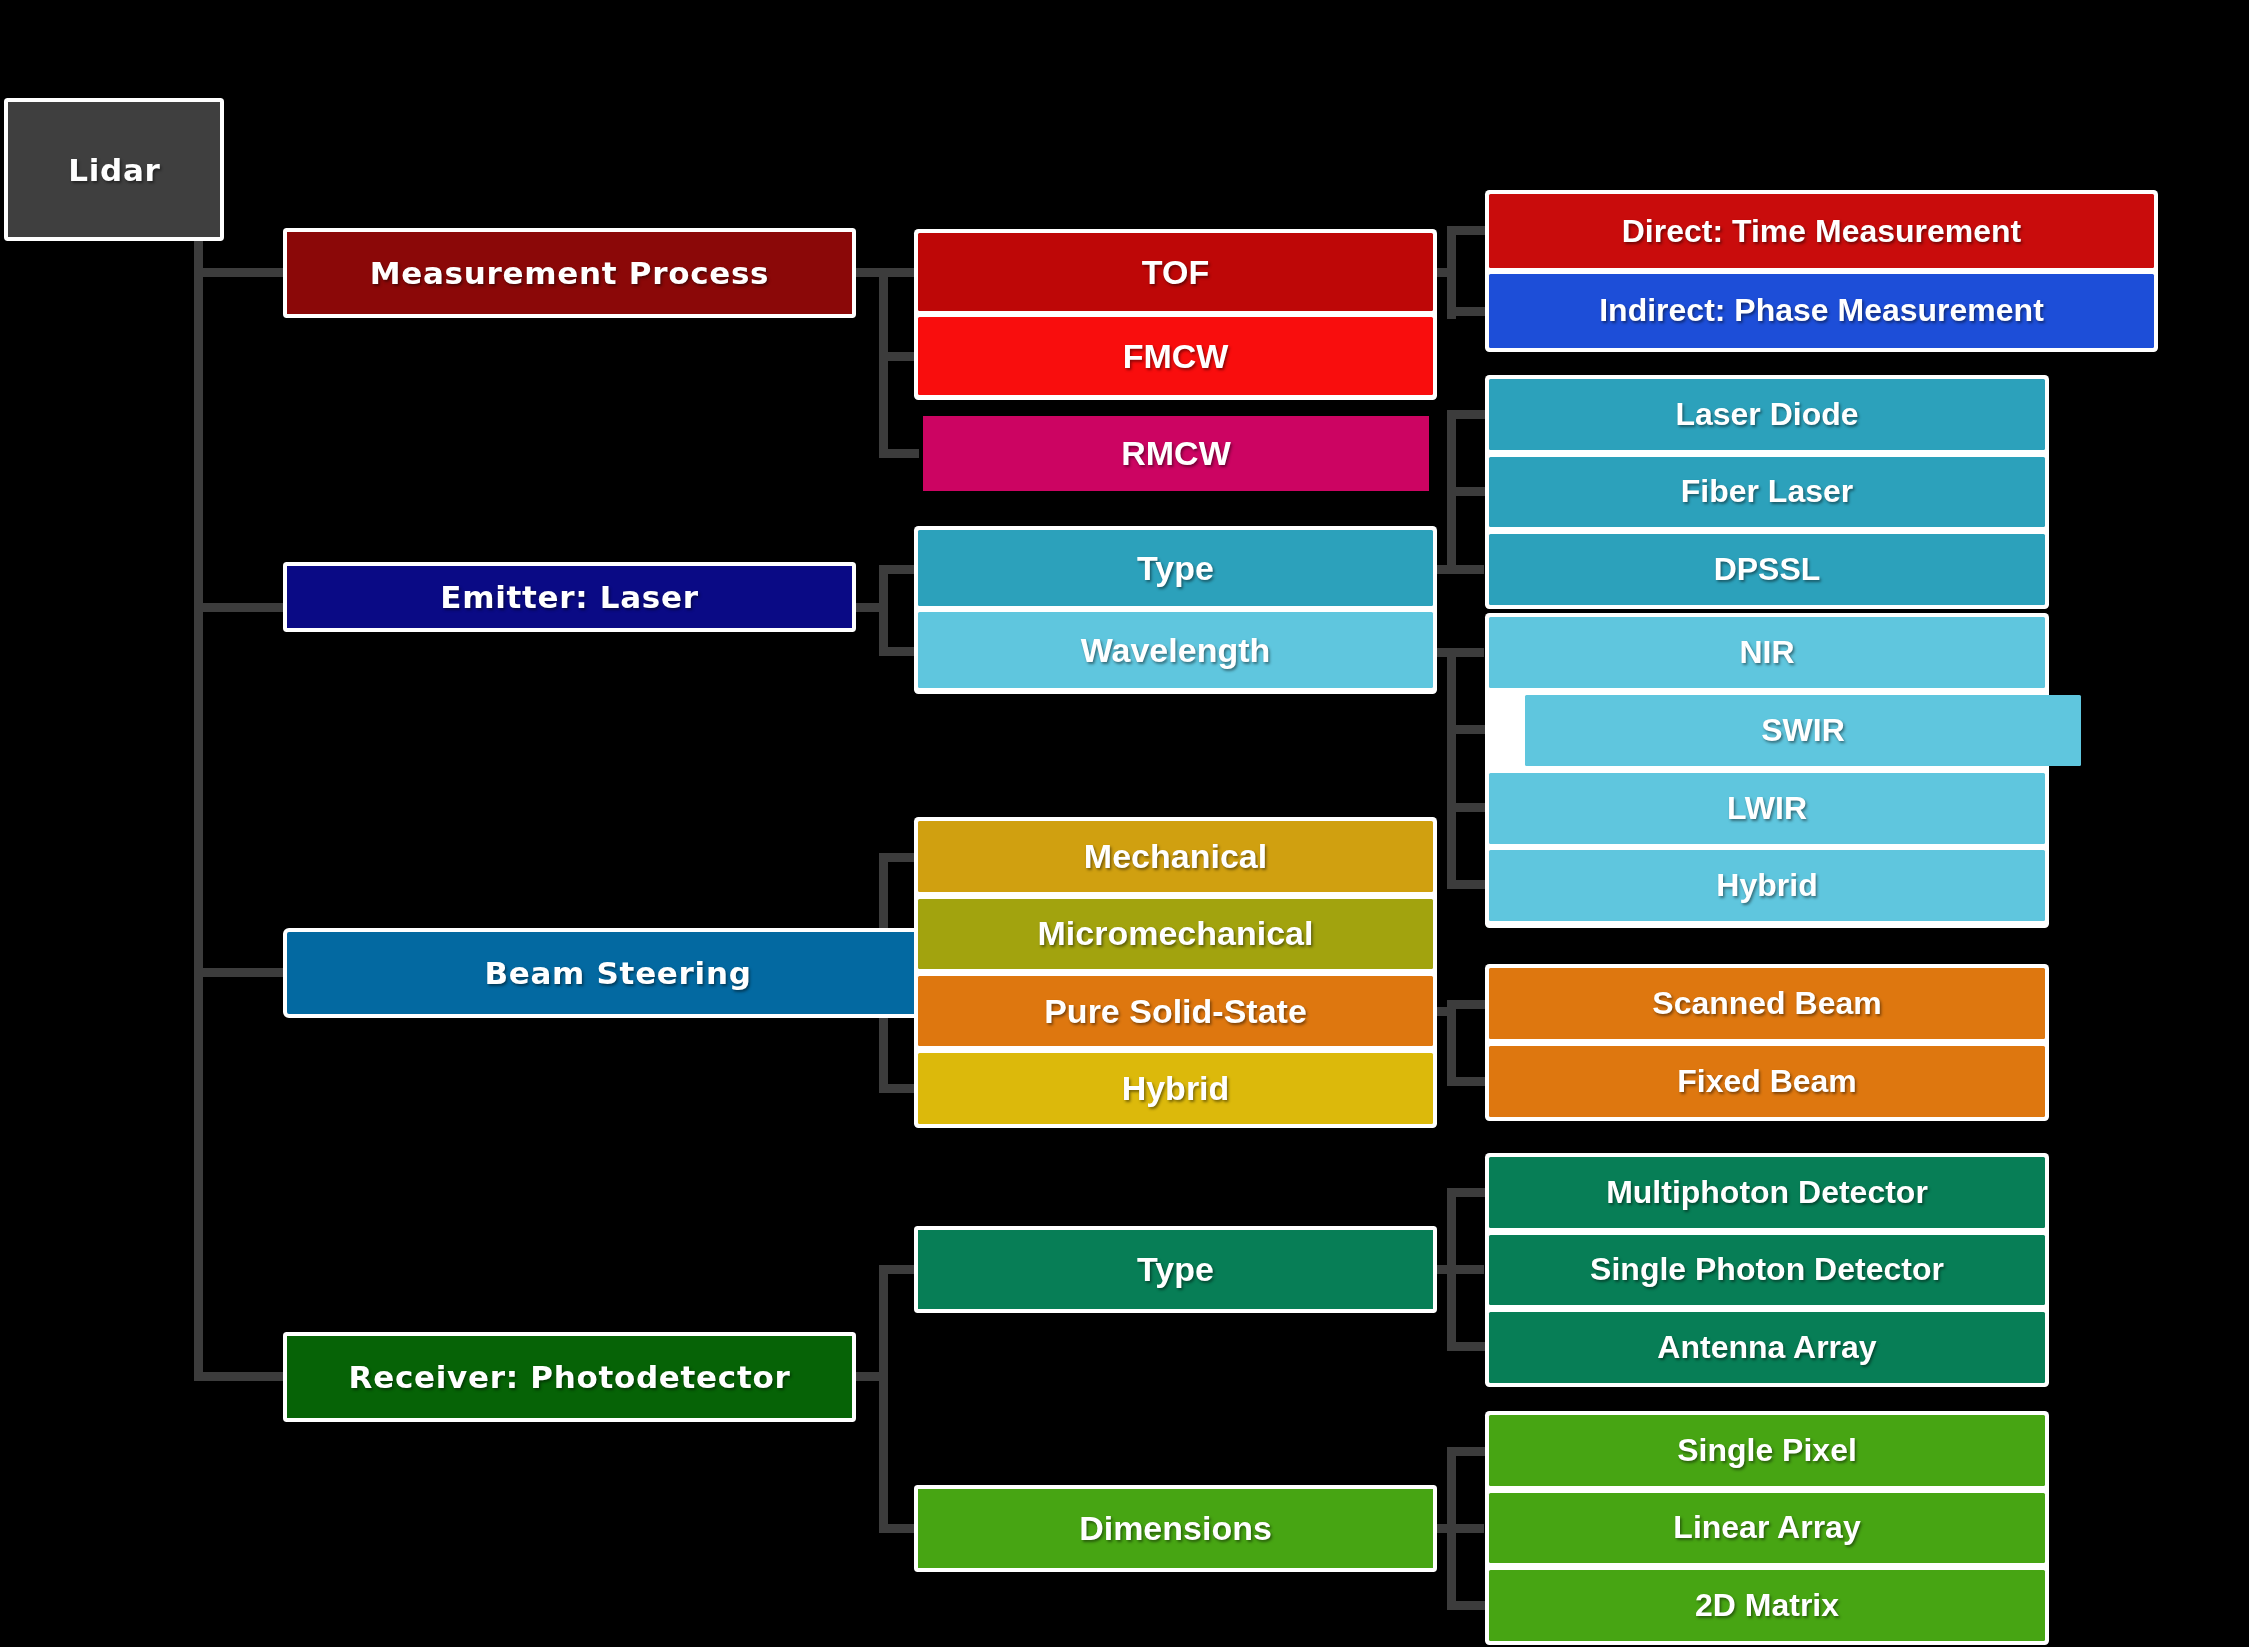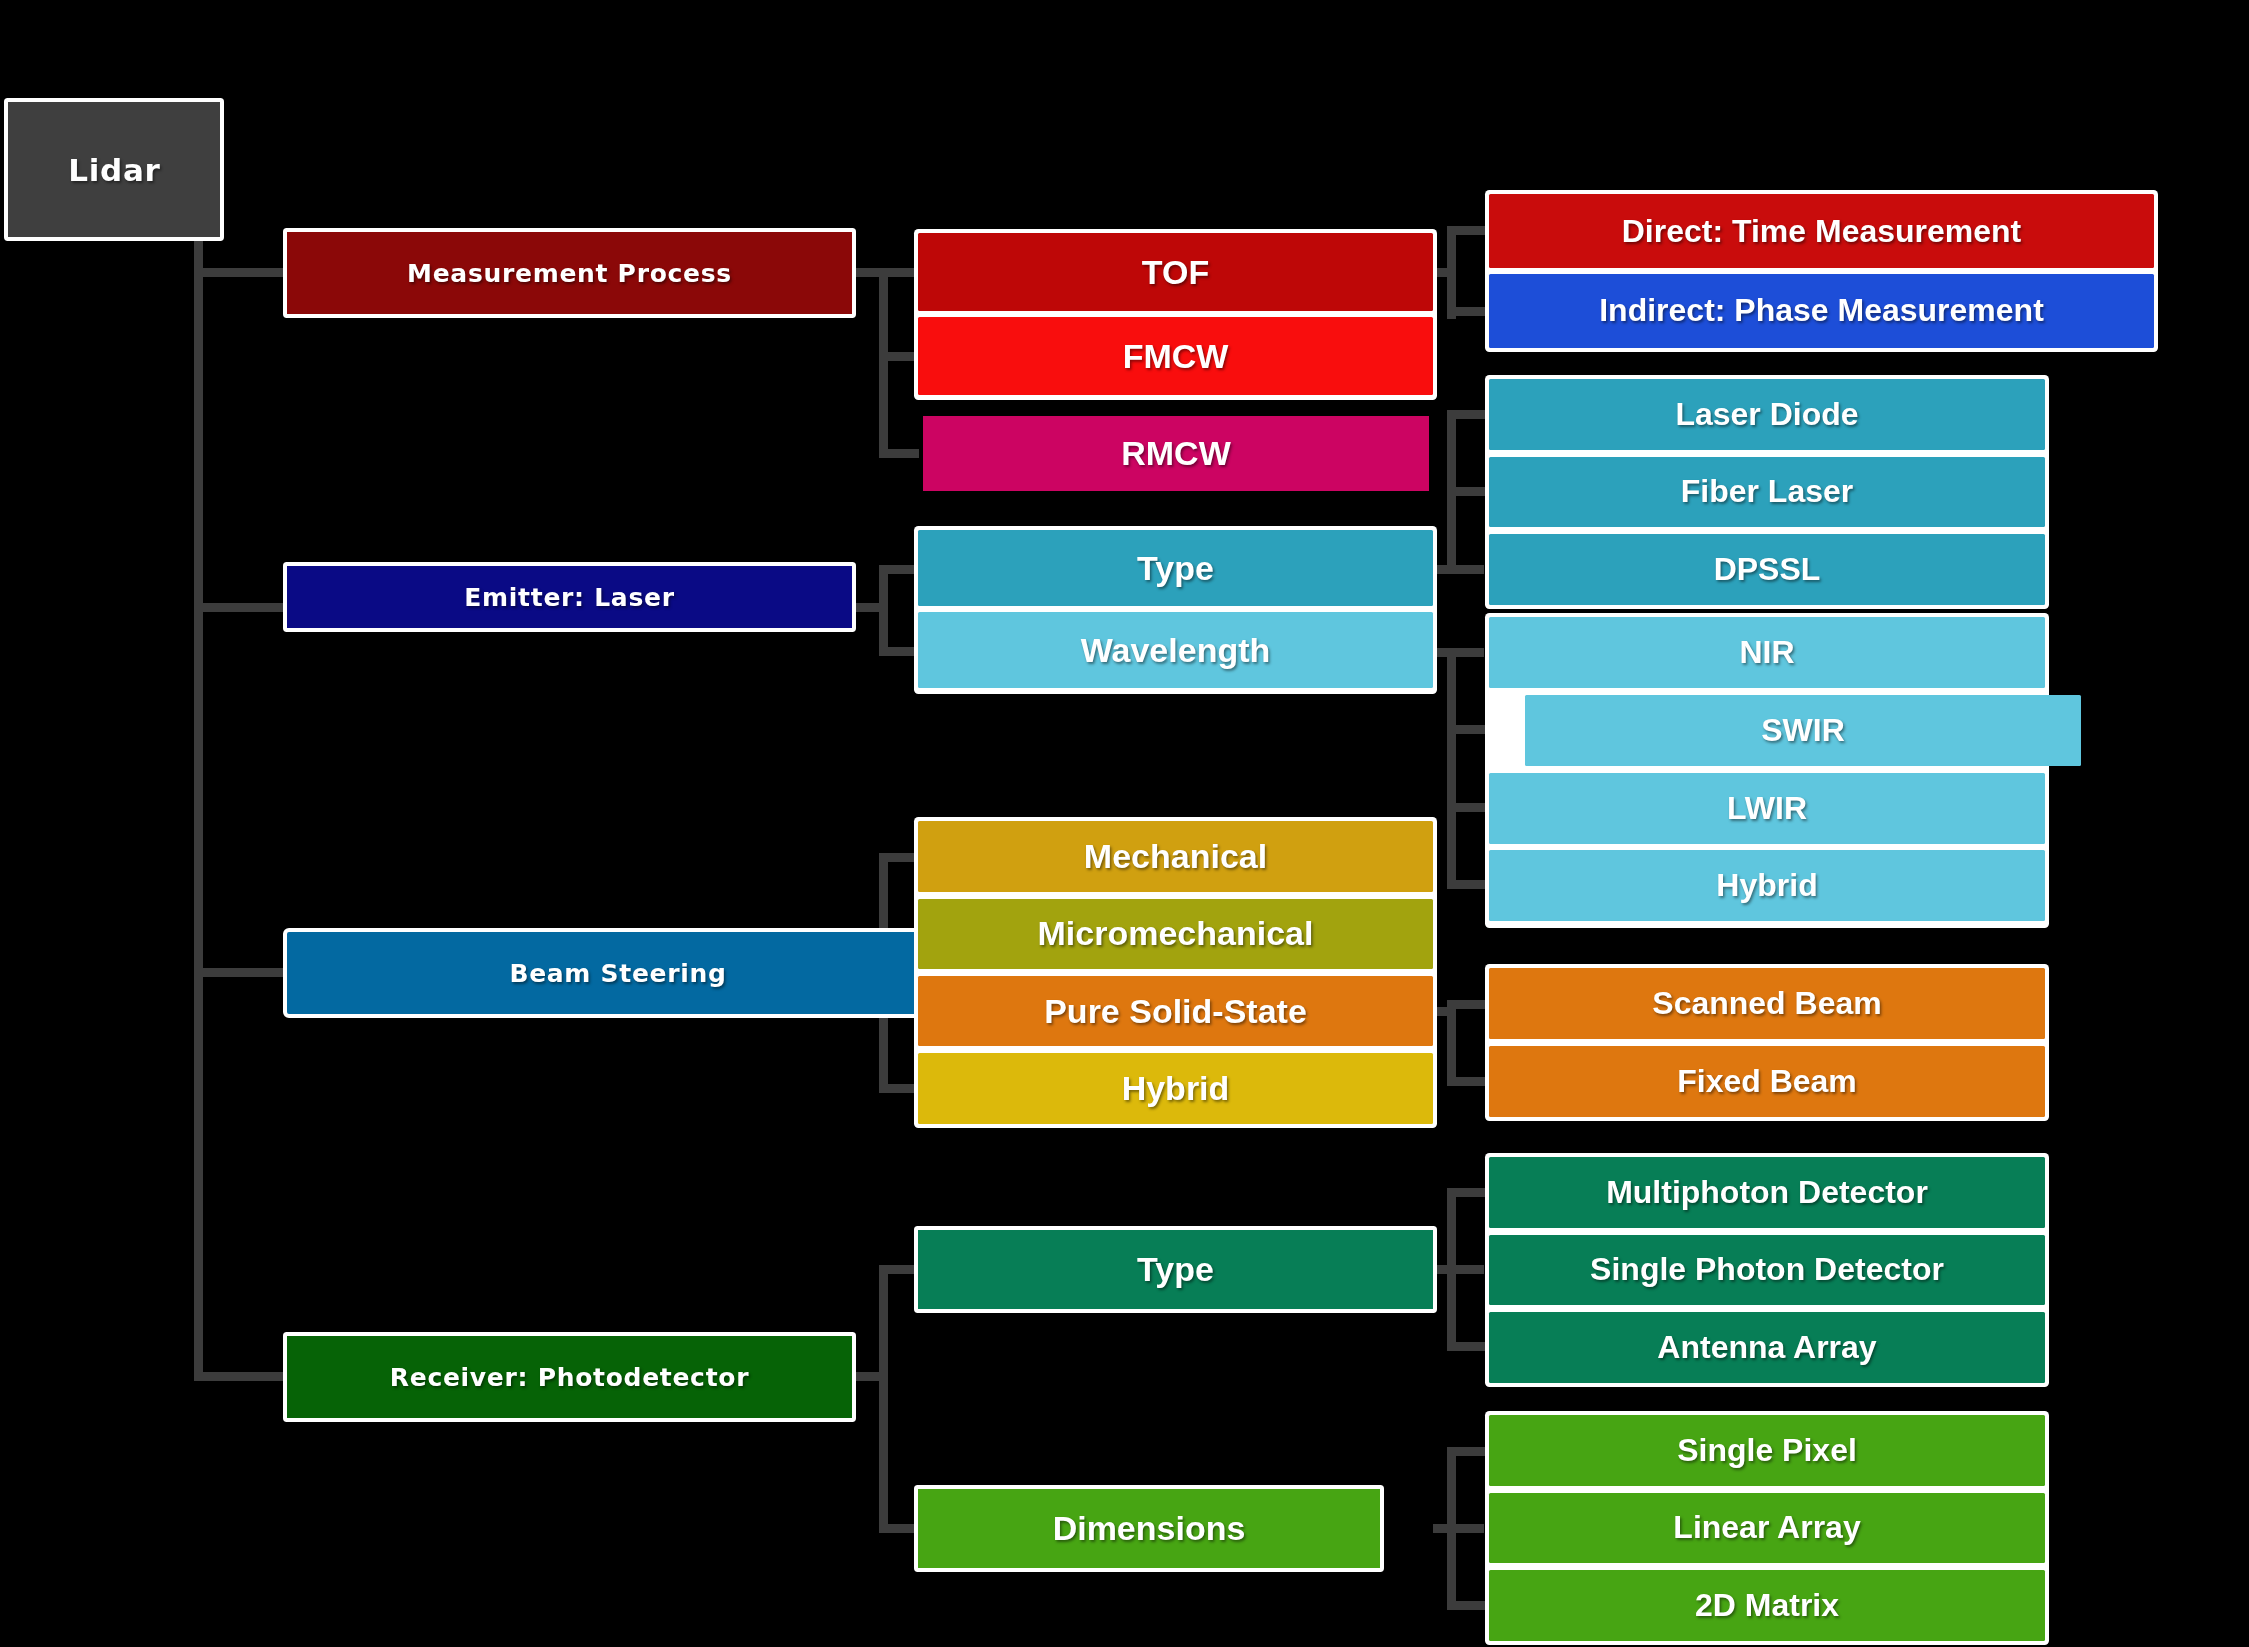--- a/index.html
+++ b/index.html
@@ -12,21 +12,21 @@
   .ln{position:absolute;background:var(--line,#3C3C3C);}
   .box{
     position:absolute;box-sizing:border-box;
     display:flex;align-items:center;justify-content:center;
     color:#fff;font-weight:bold;text-align:center;
     border:4.4px solid #fff;border-radius:3.7px;
     text-shadow:1.5px 2.2px 2.9px rgba(0,0,0,.45);
   }
   .noborder{border:none;border-radius:0;}
   .lvl1{font-size:31px;font-family:"DejaVu Sans", sans-serif;letter-spacing:0.7px;}
-  .lvl2{font-size:25px;font-family:"DejaVu Sans", sans-serif;letter-spacing:0.7px;}
+  .lvl2{font-size:31px;font-family:"DejaVu Sans", sans-serif;letter-spacing:0.7px;}
   .lvl3{font-size:34px;}
   .lvl4{font-size:32px;}
   .grp{
     position:absolute;box-sizing:border-box;background:#fff;border-radius:4.4px;
     display:flex;flex-direction:column;padding:4.4px;
   }
   .grp .cell{
     box-sizing:border-box;width:100%;
     display:flex;align-items:center;justify-content:center;
     color:#fff;font-weight:bold;text-align:center;border-radius:1.5px;
@@ -148,21 +148,21 @@
       <span>Pure Solid-State</span>
     </div>
     <div class="cell lvl3 h96" style="background: rgb(220, 185, 11);">
       <span>Hybrid</span>
     </div>
   </div>
 
   <div class="box lvl3" style="left: 914px; top: 1226px; width: 523px; height: 87px; background: rgb(7, 126, 86);">
     <span>Type</span>
   </div>
-  <div class="box lvl3" style="left: 914px; top: 1485px; width: 470px; height: 87px; background: rgb(71, 165, 19);">
+  <div class="box lvl3" style="left: 914px; top: 1485px; width: 523px; height: 87px; background: rgb(71, 165, 19);">
     <span>Dimensions</span>
   </div>
 
   <div class="grp gap9" style="left:1485px;top:190px;width:673px;height:162px">
     <div class="cell lvl4 h100" style="background: rgb(201, 12, 12);">
       <span>Direct: Time Measurement</span>
     </div>
     <div class="cell lvl4 h100" style="background: #1d4ed8; align-items: center;">
       <span>Indirect: Phase Measurement</span>
     </div>

